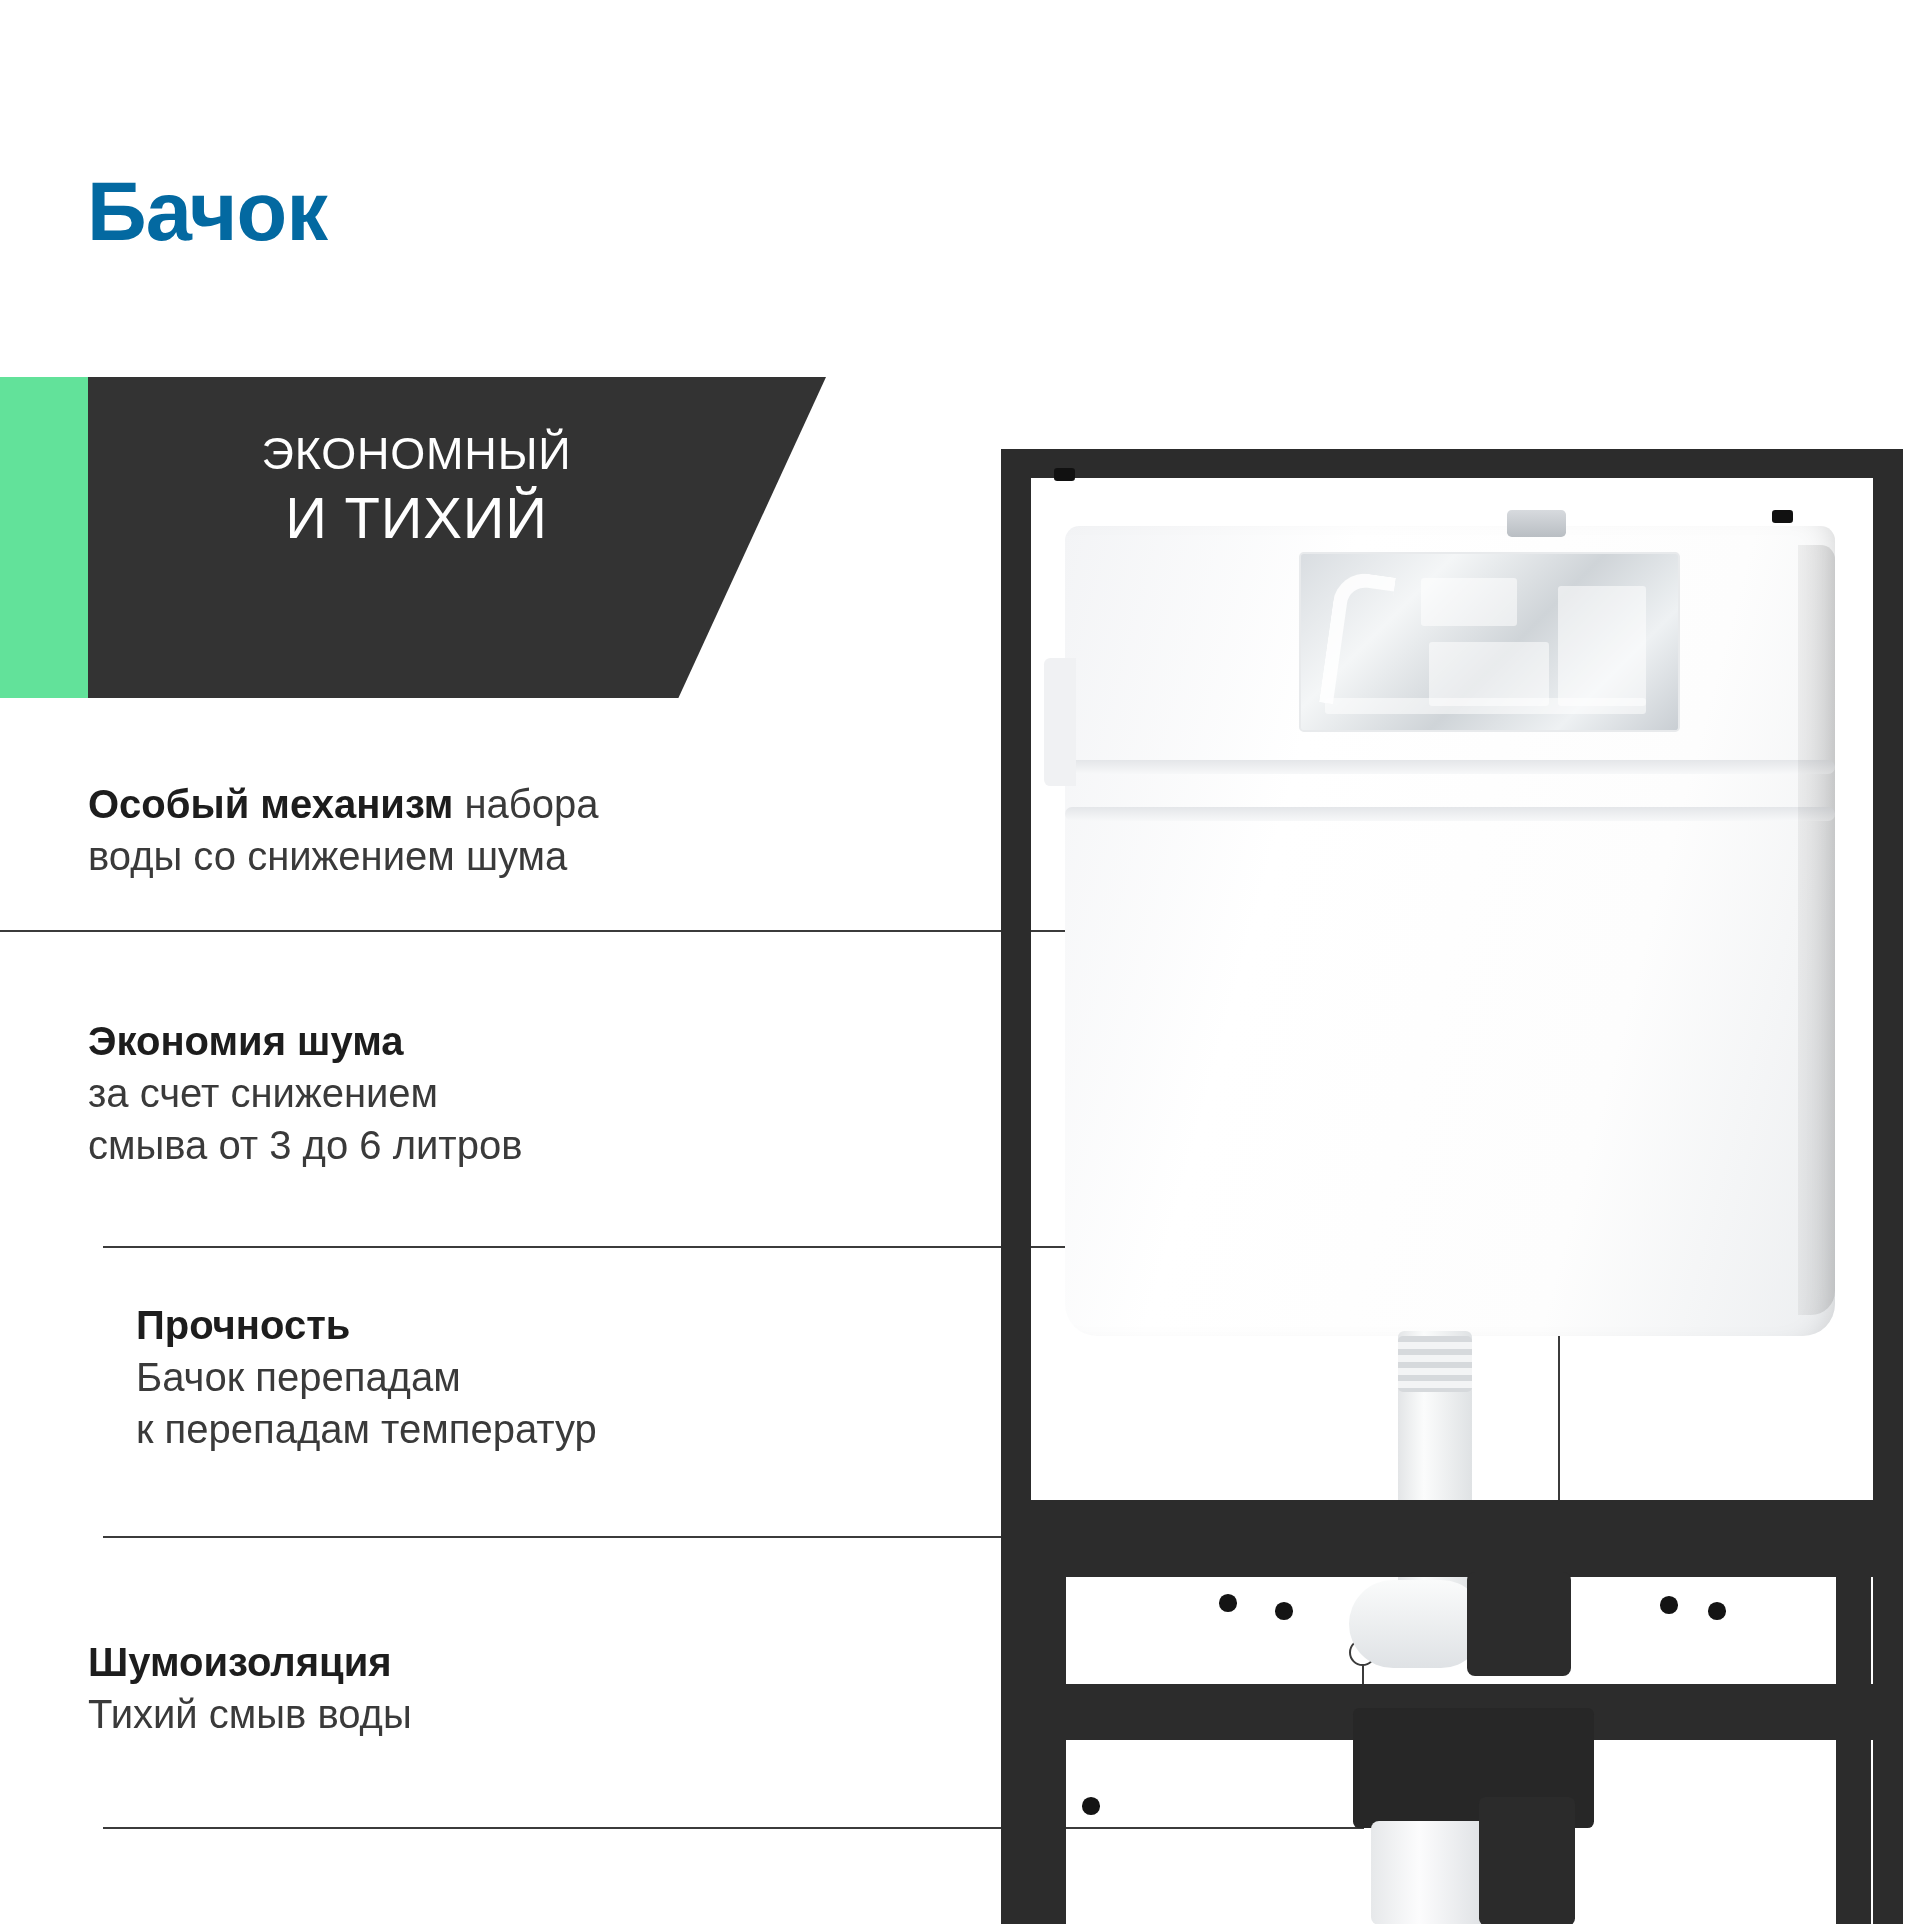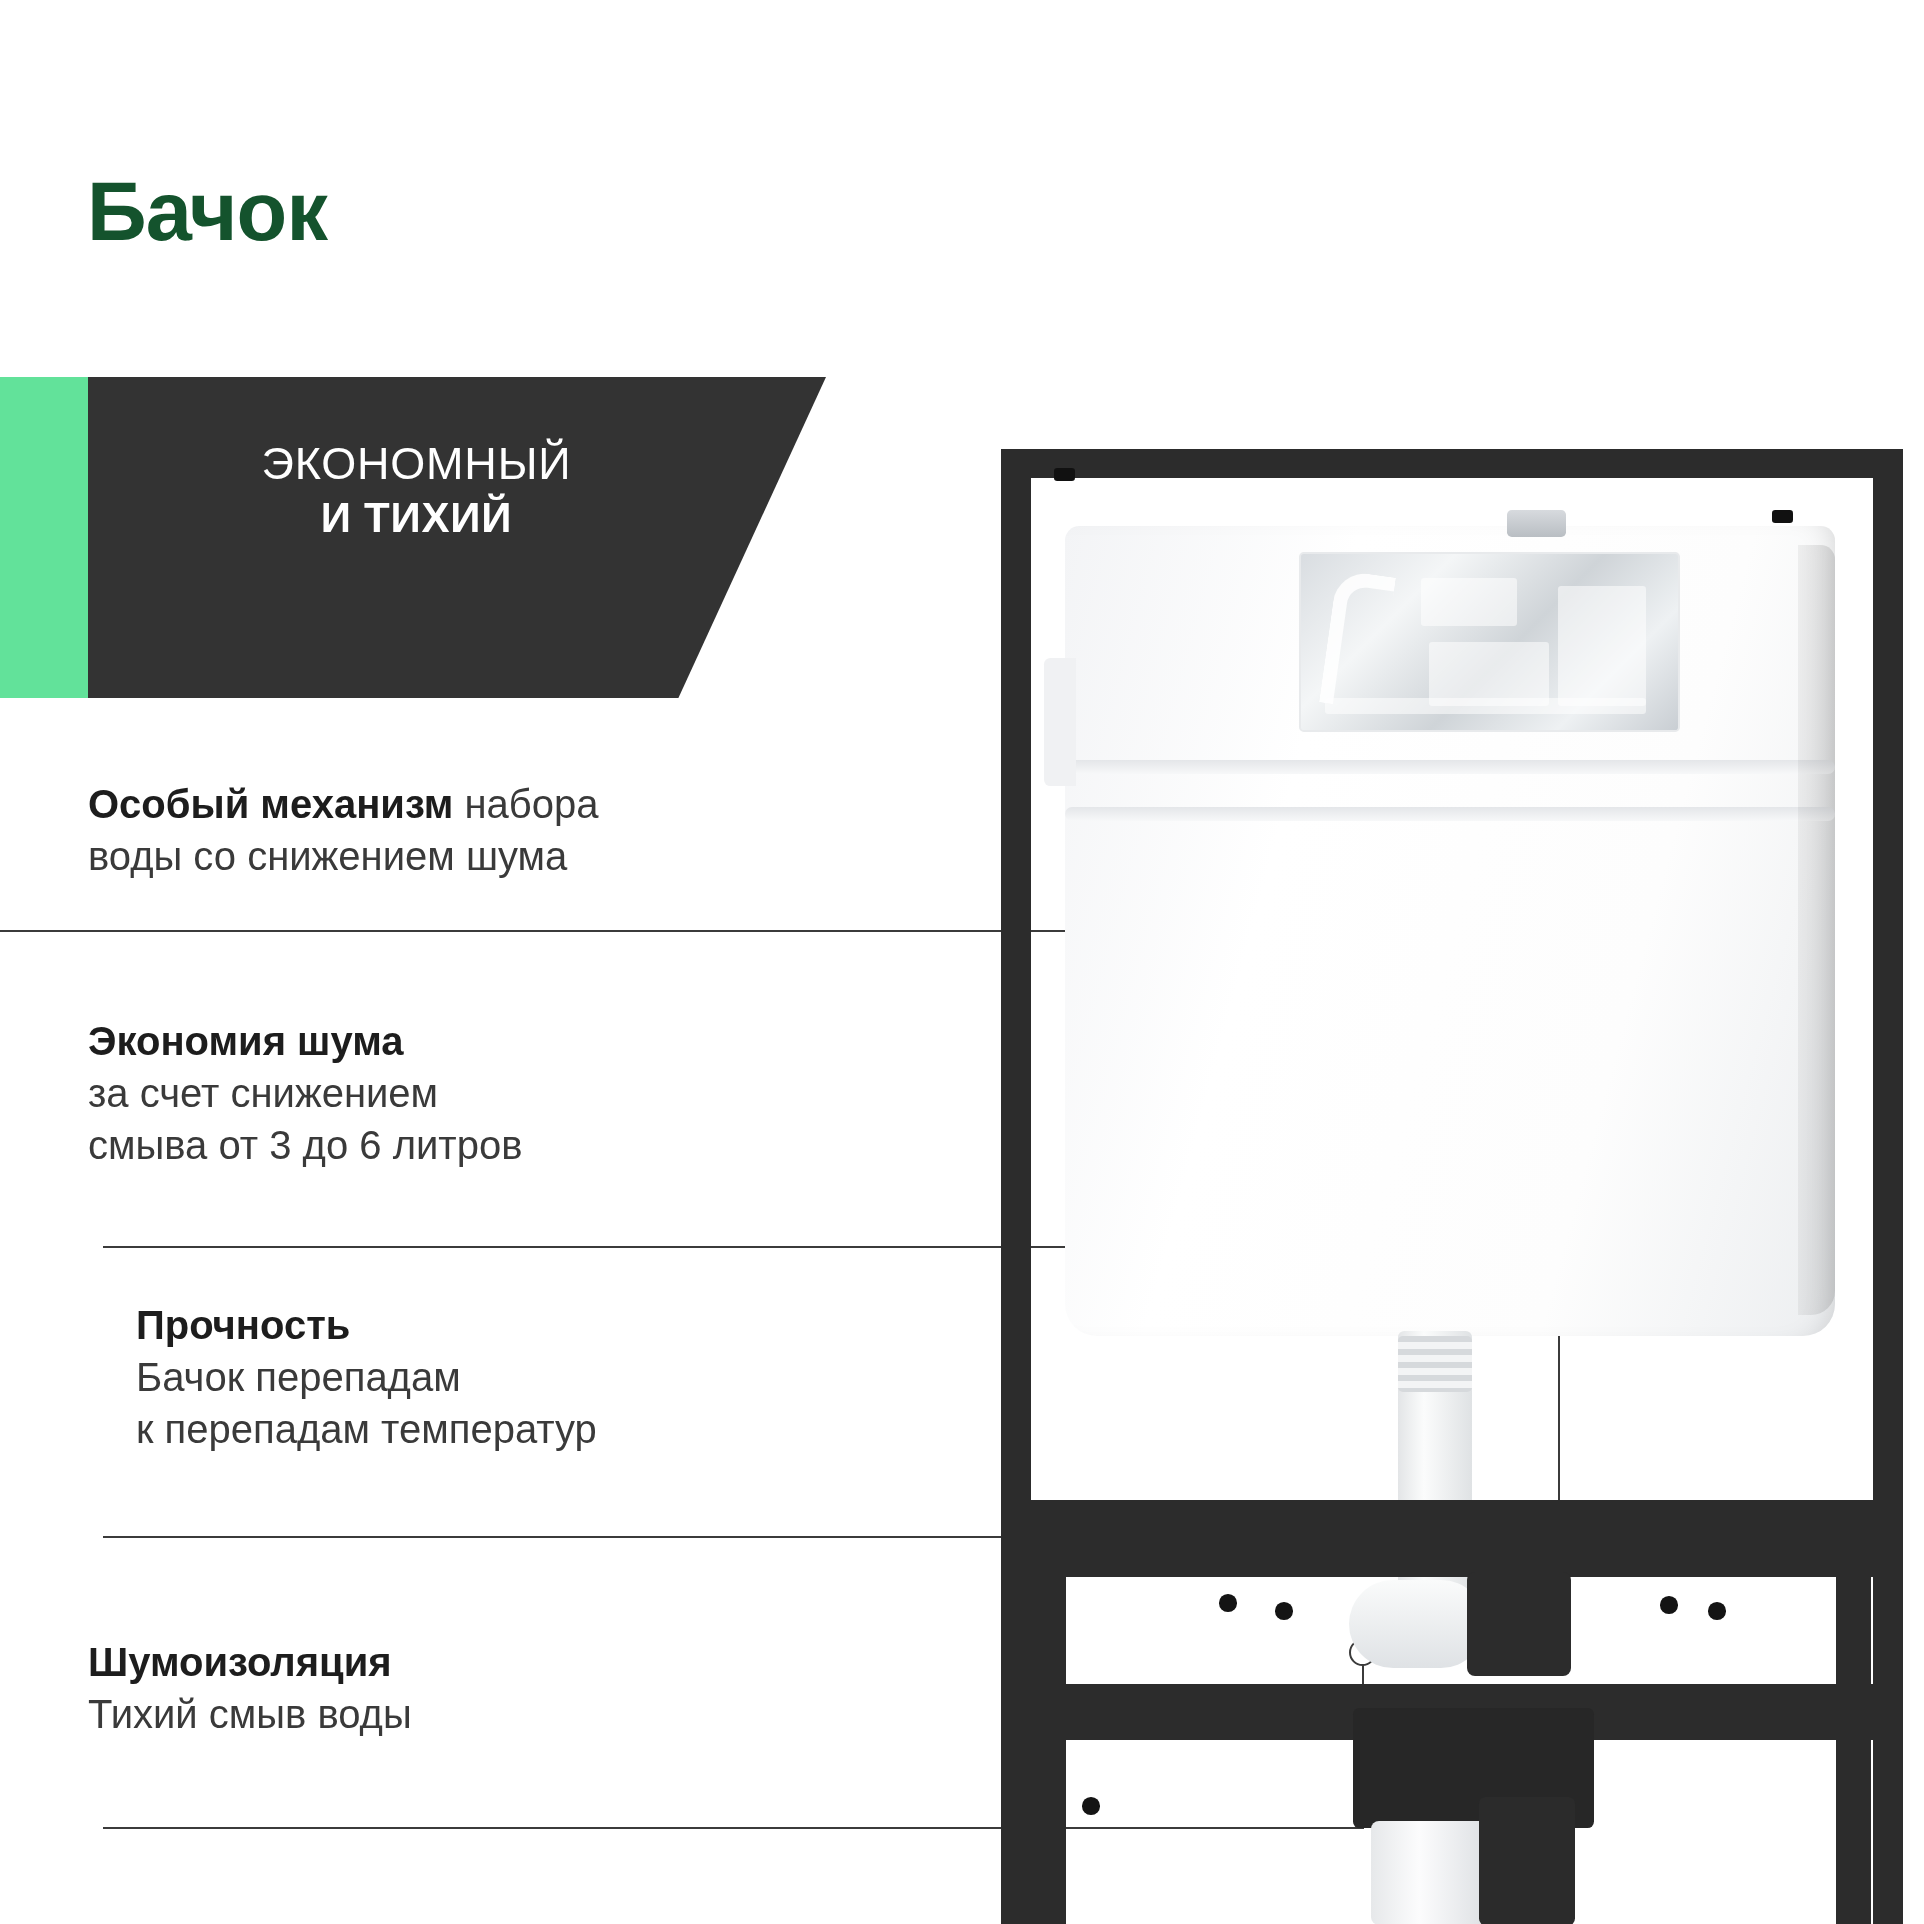--- a/index.html
+++ b/index.html
@@ -17,21 +17,21 @@
   }
 
   
   .page-title {
     position: absolute;
     left: 87px;
     top: 170px;
     font-size: 83px;
     font-weight: bold;
     letter-spacing: -0.8px;
-    color: #14532d;
+    color: #0369a1;
     line-height: 1;
   }
 
   
   .badge-wrap {
     position: absolute;
     left: 0px;
     top: 377px;
     height: 321px;
     width: 882px;
@@ -65,22 +65,22 @@
     justify-content: center;
     color: #ffffff;
     text-align: center;
   }
   .badge-line1 {
     font-size: 45px;
     letter-spacing: 0.8px;
     line-height: 1.25;
   }
   .badge-line2 {
-    font-size: 42px;
-    font-weight: bold;
+    font-size: 58px;
+    font-weight: normal;
     letter-spacing: 0.8px;
     line-height: 1.25;
   }
 
   
   .feature {
     position: absolute;
     left: 88px;
     width: 850px;
   }

